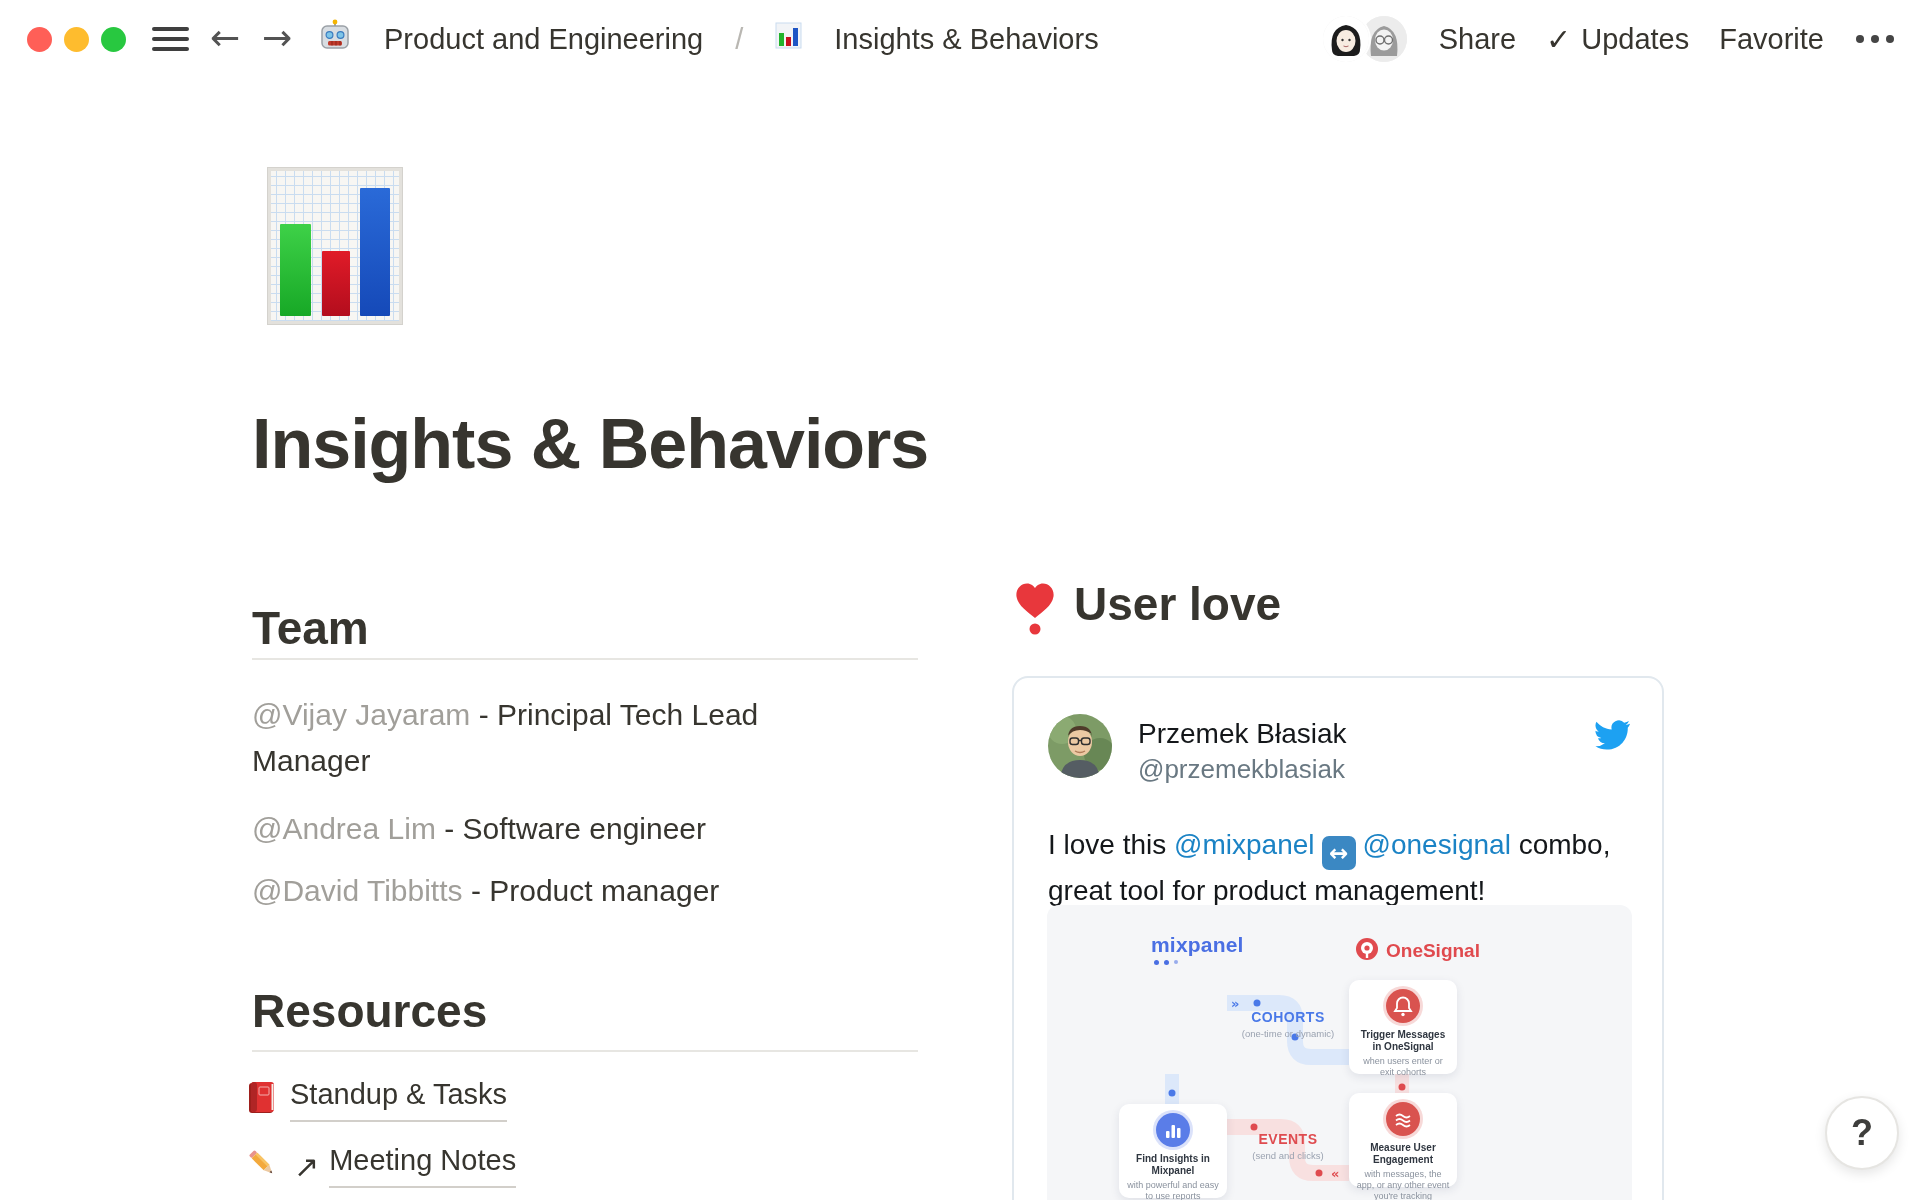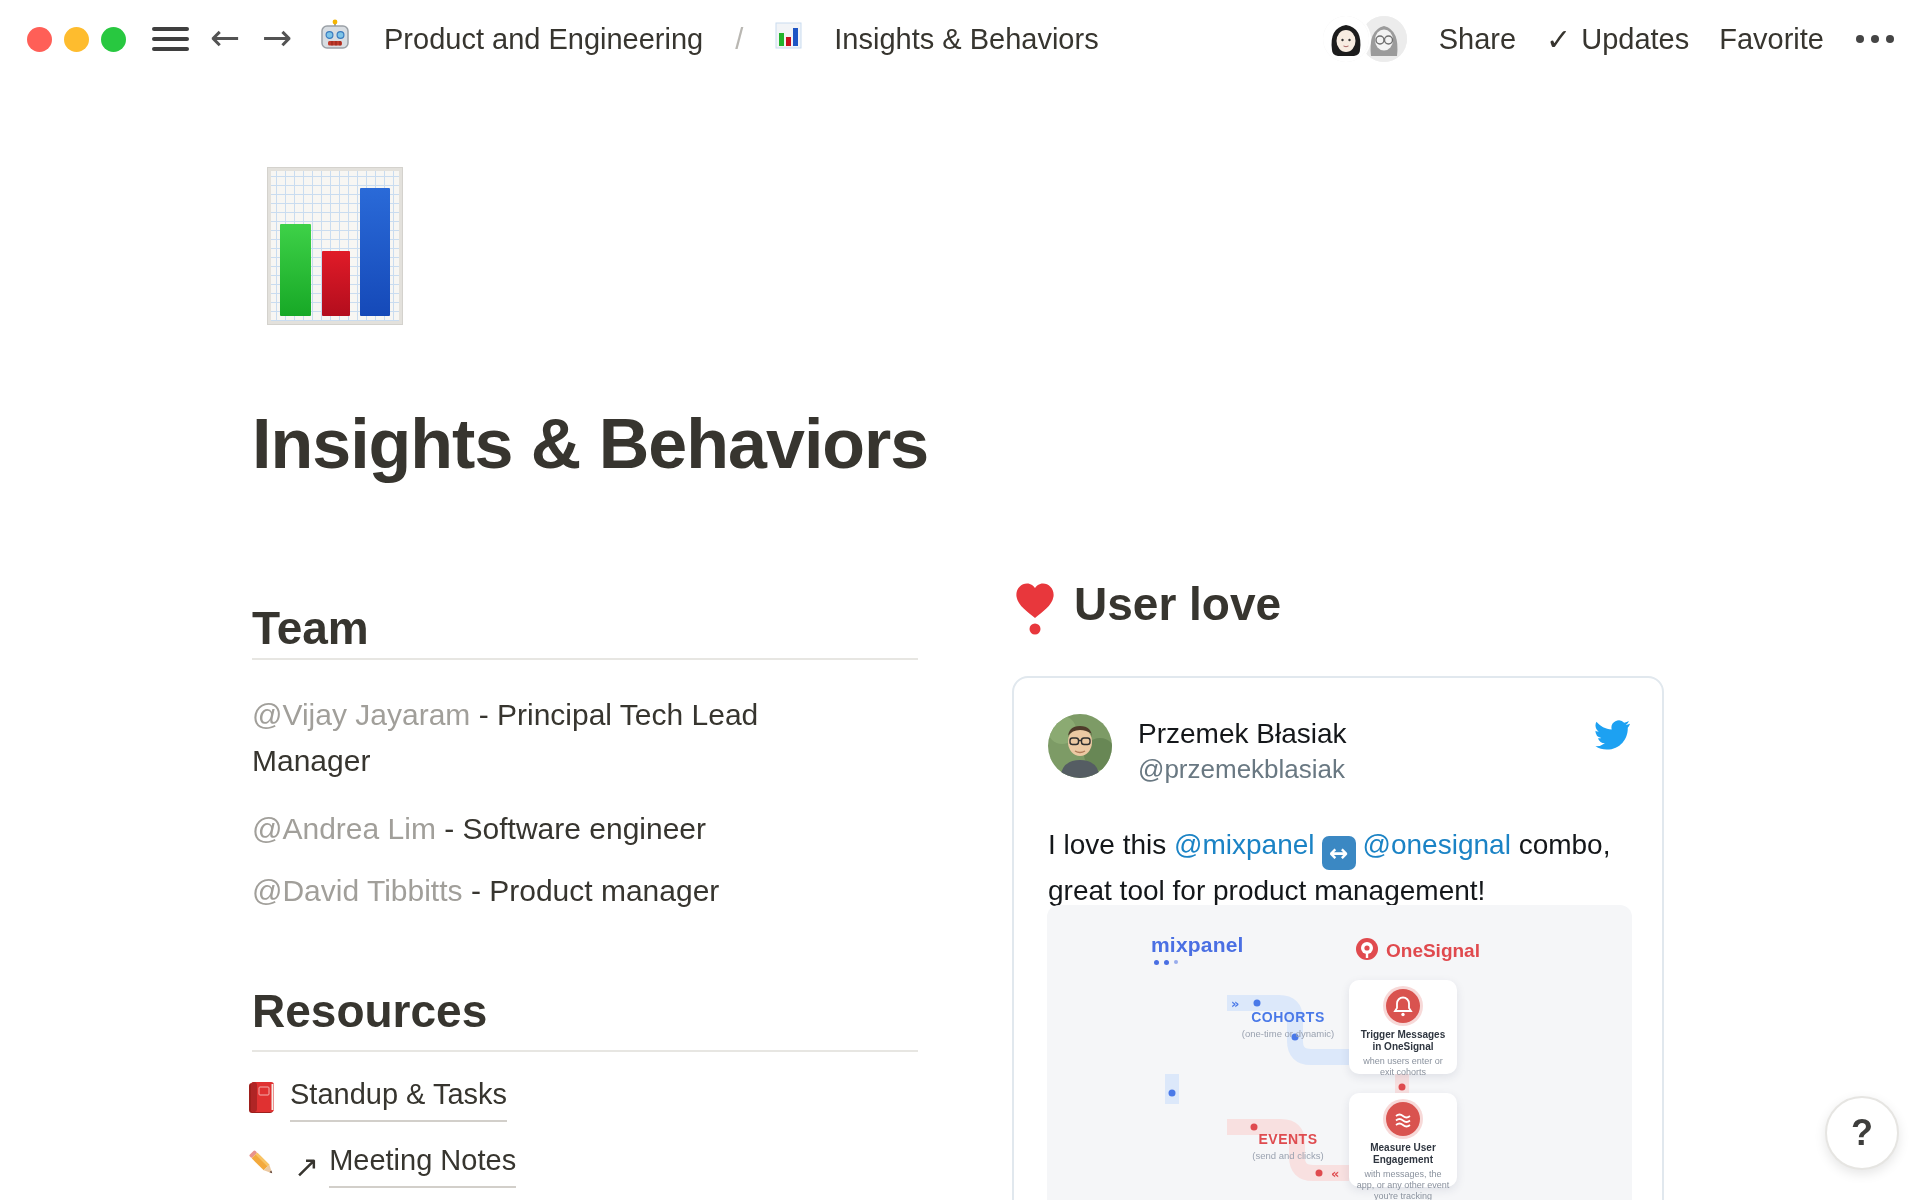--- a/index.html
+++ b/index.html
@@ -317,20 +317,31 @@
       <span class="dg-ic red">
         <svg width="34" height="34" viewBox="0 0 34 34">
           <path d="M17 8.5 a6 6 0 0 1 6 6 v4.5 l2 3 h-16 l2 -3 v-4.5 a6 6 0 0 1 6 -6 z" fill="none" stroke="#fff" stroke-width="1.8"></path>
           <circle cx="17" cy="25.5" r="1.7" fill="#fff"></circle>
         </svg>
       </span>
       <div class="dg-title">Trigger Messages in OneSignal</div>
       <div class="dg-body">when users enter or exit cohorts</div>
     </div>
 
+    <div class="dg-card" id="dg-card-3">
+      <span class="dg-ic blue">
+        <svg width="34" height="34" viewBox="0 0 34 34">
+          <rect x="10" y="18" width="3.5" height="7" rx="1" fill="#fff"></rect>
+          <rect x="15.5" y="12" width="3.5" height="13" rx="1" fill="#fff"></rect>
+          <rect x="21" y="15" width="3.5" height="10" rx="1" fill="#fff"></rect>
+        </svg>
+      </span>
+      <div class="dg-title">Find Insights in Mixpanel</div>
+      <div class="dg-body">with powerful and easy to use reports</div>
+    </div>
 
     <div class="dg-card" id="dg-card-4">
       <span class="dg-ic red">
         <svg width="34" height="34" viewBox="0 0 34 34">
           <path d="M10 14 q3.5 -3 7 0 t7 0" stroke="#fff" stroke-width="1.7" fill="none"></path>
           <path d="M10 18.5 q3.5 -3 7 0 t7 0" stroke="#fff" stroke-width="1.7" fill="none"></path>
           <path d="M10 23 q3.5 -3 7 0 t7 0" stroke="#fff" stroke-width="1.7" fill="none"></path>
         </svg>
       </span>
       <div class="dg-title">Measure User Engagement</div>

